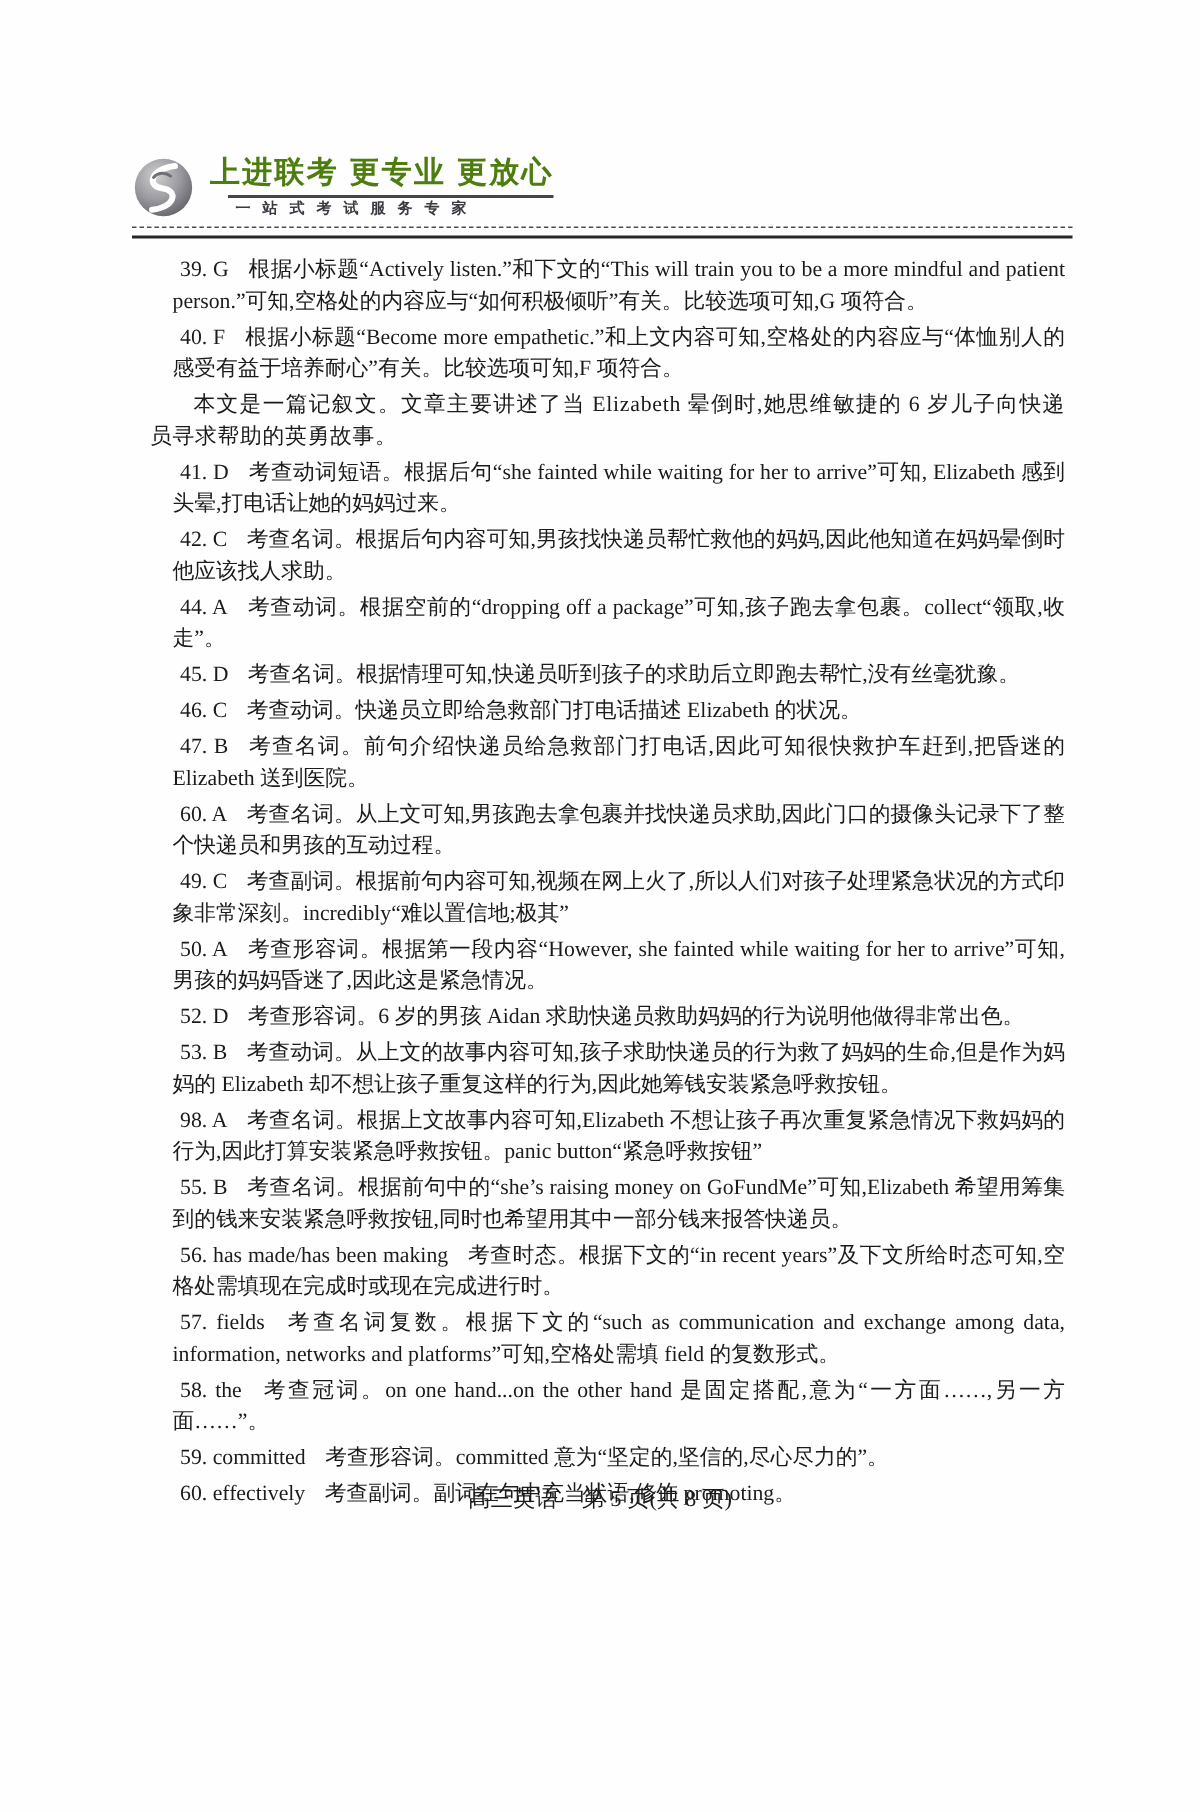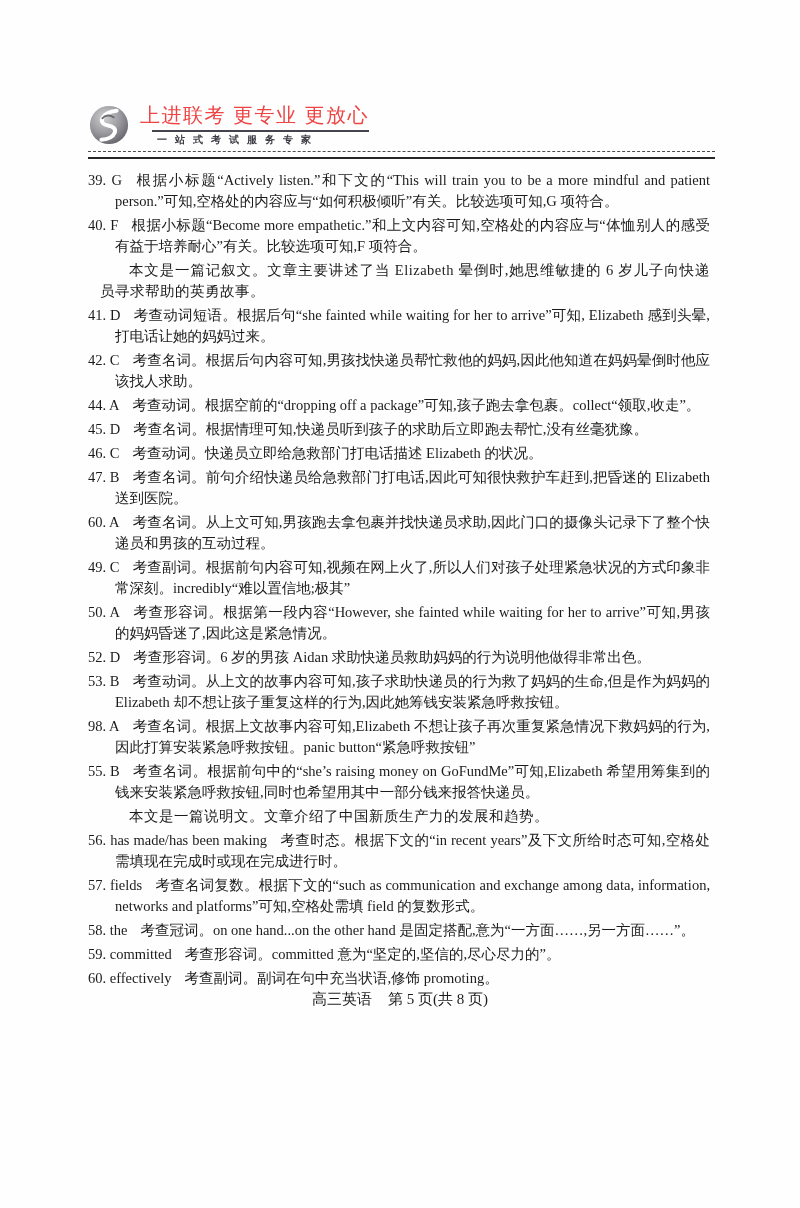--- a/index.html
+++ b/index.html
@@ -12,42 +12,42 @@
     font-family:"Liberation Serif","DejaVu Serif",serif;
     overflow:hidden;
   }
   
   .header { padding:103px 85px 0 88px; }
   .logo-row { display:flex; align-items:center; gap:10px; }
   .logo-icon { width:42px; height:42px; flex:0 0 auto; }
   .brand-text { display:flex; flex-direction:column; }
   .brand-title {
     font-family:"Liberation Sans","DejaVu Sans",sans-serif;
-    font-weight:normal; font-size:20px; letter-spacing:1.5px;
-    color:#ef4444; line-height:24px;
+    font-weight:bold; font-size:20px; letter-spacing:1.5px;
+    color:#4d7c0f; line-height:24px;
   }
   .brand-subtitle {
     font-family:"Liberation Sans","DejaVu Sans",sans-serif;
     font-weight:bold; font-size:10px; letter-spacing:8px;
     color:#3a3b42; border-top:2px solid #44454c;
     margin-top:3px; padding:2px 0 0 5px; line-height:12px;margin-left:12px;
   }
   .header-rule {
     margin-top:5px; height:5px;
     border-top:1.5px dashed #4c4c4c;
     border-bottom:2.5px solid #262626;
   }
   
   .content {
     padding:11px 90px 0 88px;
     font-size:14.5px; line-height:21px;
     text-align:justify;
   }
   .ans { margin:0 0 3px 0; padding-left:27px; text-indent:-27px; }
-  .ans .label { padding-right:13px; white-space:pre; }
+  .ans .label { padding-right:13px; white-space:pre;margin-left:32px; }
   .intro {
     margin:0 0 3px 12px; text-indent:2em;
     letter-spacing:0.5px;
   }
   
   .page-footer {
     position:absolute; top:990px; left:0; width:100%;
     text-align:center; font-size:15px; color:#1b1b1b;
   }
   .page-footer .course { padding-right:16px; }
@@ -95,21 +95,20 @@
     <p class="ans"><span class="label">46. C</span><span>考查动词。快递员立即给急救部门打电话描述 Elizabeth 的状况。</span></p>
     <p class="ans"><span class="label">47. B</span><span>考查名词。前句介绍快递员给急救部门打电话,因此可知很快救护车赶到,把昏迷的 Elizabeth 送到医院。</span></p>
     <p class="ans"><span class="label">60. A</span><span>考查名词。从上文可知,男孩跑去拿包裹并找快递员求助,因此门口的摄像头记录下了整个快递员和男孩的互动过程。</span></p>
     <p class="ans"><span class="label">49. C</span><span>考查副词。根据前句内容可知,视频在网上火了,所以人们对孩子处理紧急状况的方式印象非常深刻。incredibly“难以置信地;极其”</span></p>
     <p class="ans"><span class="label">50. A</span><span>考查形容词。根据第一段内容“However, she fainted while waiting for her to arrive”可知,男孩的妈妈昏迷了,因此这是紧急情况。</span></p>
     <p class="ans"><span class="label">52. D</span><span>考查形容词。6 岁的男孩 Aidan 求助快递员救助妈妈的行为说明他做得非常出色。</span></p>
     <p class="ans"><span class="label">53. B</span><span>考查动词。从上文的故事内容可知,孩子求助快递员的行为救了妈妈的生命,但是作为妈妈的 Elizabeth 却不想让孩子重复这样的行为,因此她筹钱安装紧急呼救按钮。</span></p>
     <p class="ans"><span class="label">98. A</span><span>考查名词。根据上文故事内容可知,Elizabeth 不想让孩子再次重复紧急情况下救妈妈的行为,因此打算安装紧急呼救按钮。panic button“紧急呼救按钮”</span></p>
     <p class="ans"><span class="label">55. B</span><span>考查名词。根据前句中的“she’s raising money on GoFundMe”可知,Elizabeth 希望用筹集到的钱来安装紧急呼救按钮,同时也希望用其中一部分钱来报答快递员。</span></p>
 
-    <p class="intro">本文是一篇说明文。文章介绍了中国新质生产力的发展和趋势。</p>
 
     <p class="ans"><span class="label">56. has made/has been making</span><span>考查时态。根据下文的“in recent years”及下文所给时态可知,空格处需填现在完成时或现在完成进行时。</span></p>
     <p class="ans"><span class="label">57. fields</span><span>考查名词复数。根据下文的“such as communication and exchange among data, information, networks and platforms”可知,空格处需填 field 的复数形式。</span></p>
     <p class="ans"><span class="label">58. the</span><span>考查冠词。on one hand...on the other hand 是固定搭配,意为“一方面……,另一方面……”。</span></p>
     <p class="ans"><span class="label">59. committed</span><span>考查形容词。committed 意为“坚定的,坚信的,尽心尽力的”。</span></p>
     <p class="ans"><span class="label">60. effectively</span><span>考查副词。副词在句中充当状语,修饰 promoting。</span></p>
 
   </div>
 
   <div class="page-footer">

